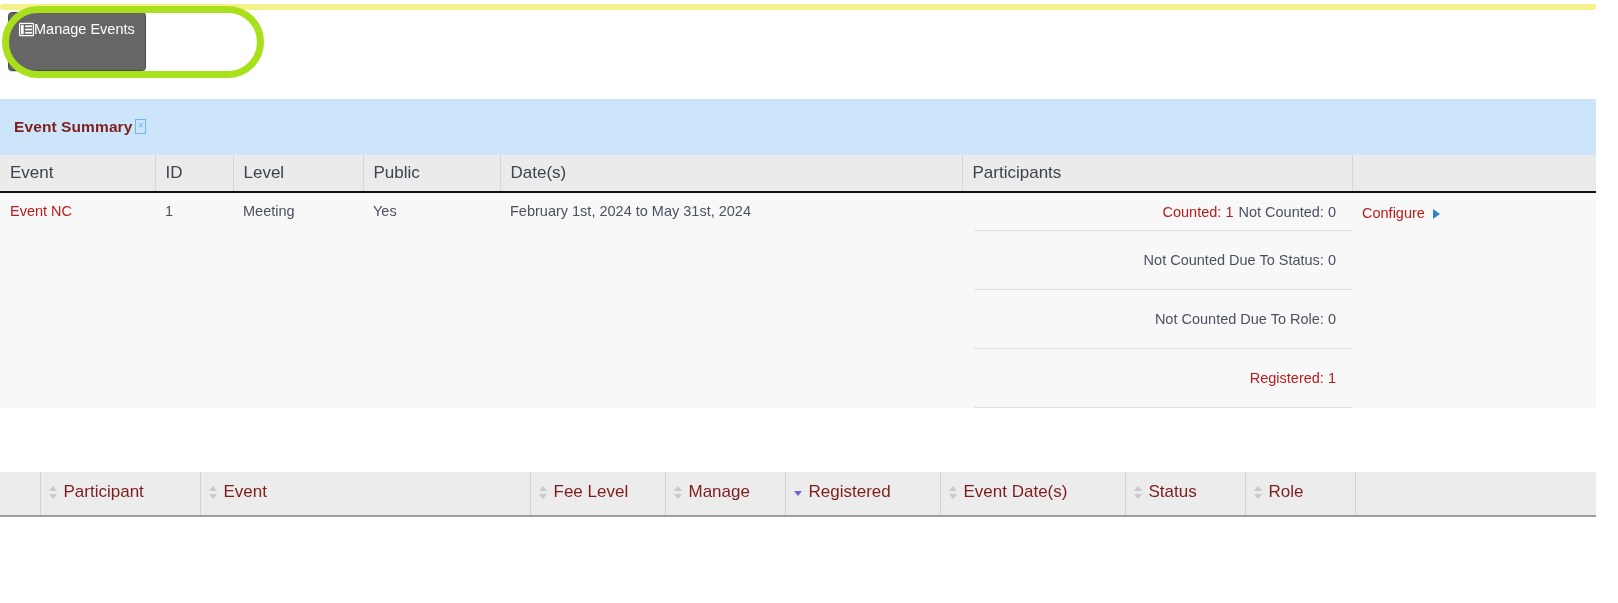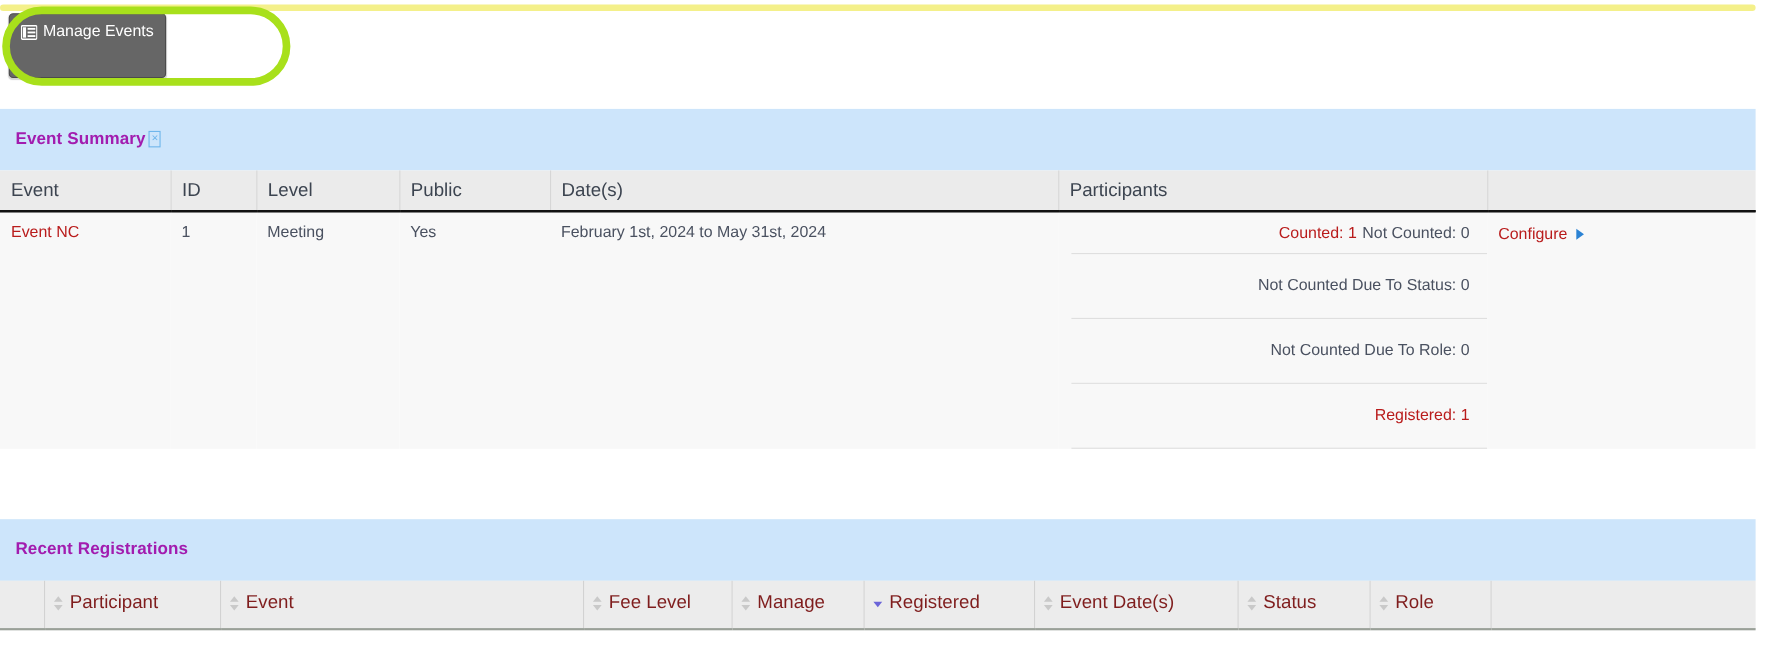--- a/index.html
+++ b/index.html
@@ -48,21 +48,20 @@
     background: #666666;
     border: 1px solid #4b4b4b;
     border-radius: 4px;
     color: #ffffff;
     font-size: 14.5px;
     padding: 8px 10px 32px 10px;
     min-width: 122px;
     box-sizing: border-box;
     display: flex;
     align-items: flex-start;
-    gap: 5px;
     cursor: pointer;
     line-height: 1.15;
     white-space: nowrap;
     box-shadow: 0 1px 1px rgba(0,0,0,.18);
   }
   .tb-btn .ico {
     display: inline-block;
     width: 15px;
     height: 15px;
     flex: 0 0 15px;
@@ -91,21 +90,21 @@
     background: #cde5fb;
     height: 56px;
     display: flex;
     align-items: center;
     padding-left: 14px;
     box-sizing: border-box;
   }
   .panel-head .title {
     font-size: 15.5px;
     font-weight: bold;
-    color: #a21caf;
+    color: #7f1d1d;
     letter-spacing: .1px;
   }
   .tofu {
     display: inline-block;
     width: 9px;
     height: 13px;
     border: 1px solid #6fb6ec;
     color: #6fb6ec;
     font-size: 8px;
     line-height: 12px;
@@ -283,23 +282,20 @@
 
           <td class="cfg-cell">
             <a class="lnk">Configure</a><span class="cfg-arrow"></span>
           </td>
         </tr>
       </tbody>
     </table>
   </div>
 
   <div class="panel" style="top:472px;">
-    <div class="panel-head">
-      <span class="title">Recent Registrations</span>
-    </div>
 
     <table class="rr">
       <colgroup>
         <col style="width:40px">
         <col style="width:160px">
         <col style="width:330px">
         <col style="width:135px">
         <col style="width:120px">
         <col style="width:155px">
         <col style="width:185px">

